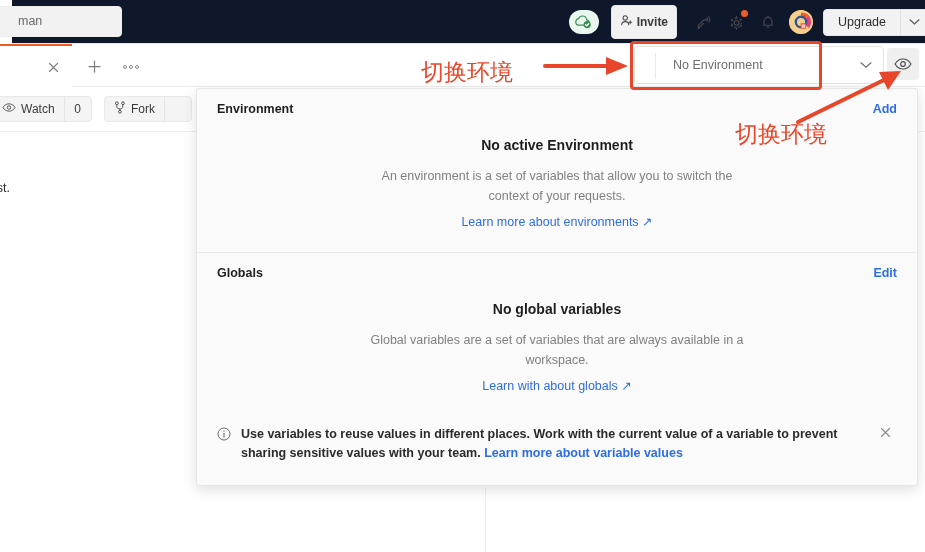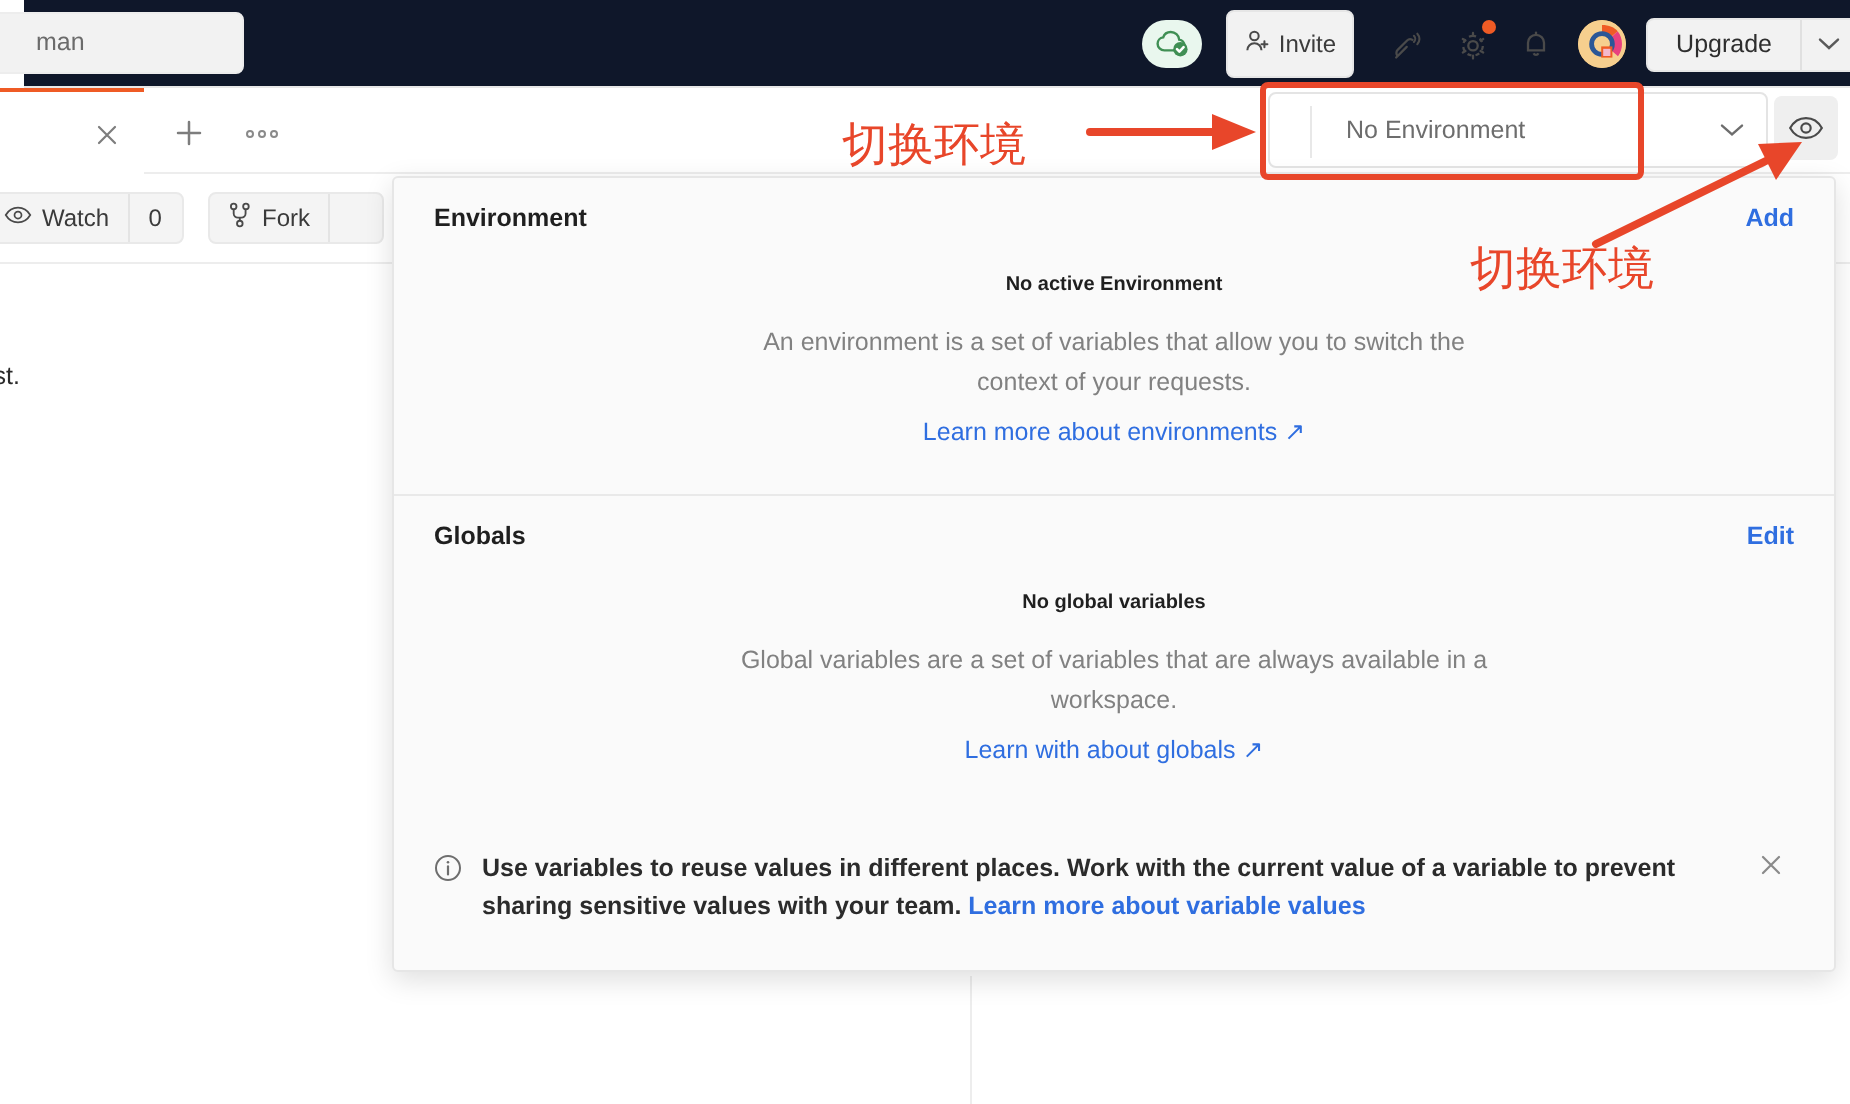--- a/index.html
+++ b/index.html
@@ -65,20 +65,21 @@
     border: 1px solid #e6e6e6;
     border-radius: 4px;
     display: flex; align-items: center;
     gap: 4px;
     padding: 16px 8px;
     font-size: 12px;
     color: #3c3c3c;
     box-sizing: border-box;
     margin-right: 14px;
     cursor: pointer;
+    font-weight: bold;
   }
   .hdr-icon {
     width: 26px; height: 26px;
     display: flex; align-items: center; justify-content: center;
     cursor: pointer;
     position: relative;
     margin-right: 6px;
   }
   .avatar {
     width: 24px; height: 24px;
@@ -282,21 +283,21 @@
     font-size: 12.5px;
     font-weight: bold;
     color: #2f6ee0;
     cursor: pointer;
   }
   .panel-empty {
     text-align: center;
     padding: 8px 0 22px 0;
   }
   .panel-empty .pe-title {
-    font-size: 10px;
+    font-size: 14px;
     font-weight: bold;
     color: #1f1f1f;
     margin-bottom: 13px;
   }
   .panel-empty .pe-desc {
     font-size: 12.5px;
     color: #818181;
     line-height: 20px;
     max-width: 376px;
     margin: 0 auto 6px auto;

